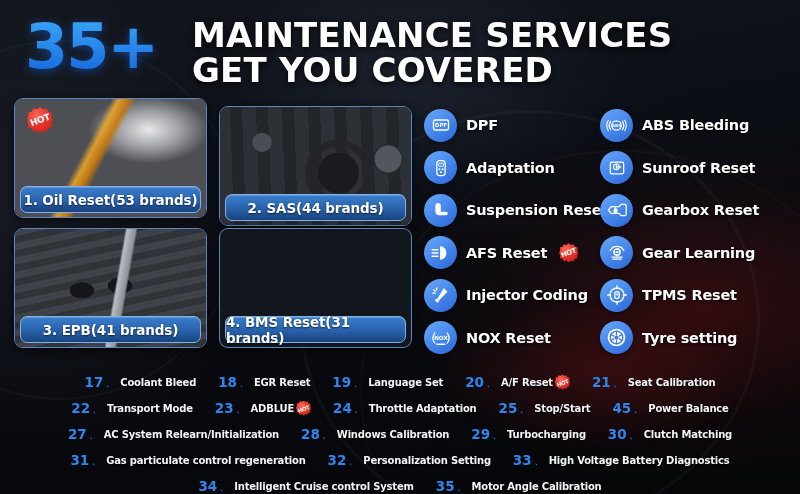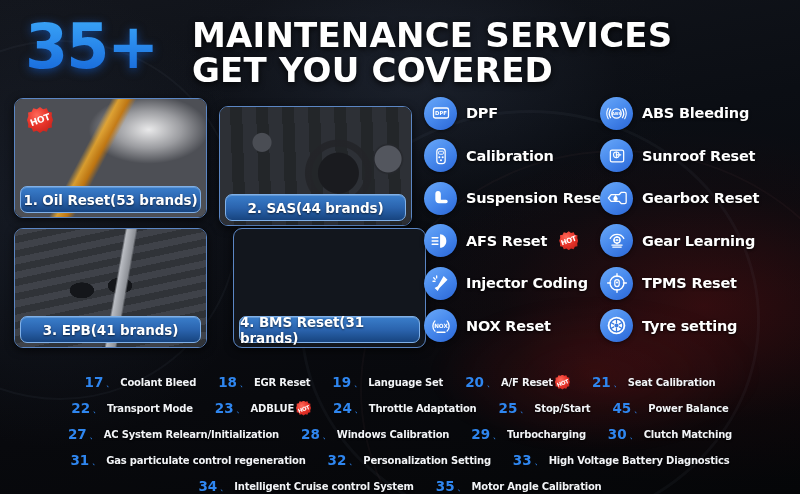--- a/index.html
+++ b/index.html
@@ -69,21 +69,21 @@
     position: absolute; width: 193px; height: 120px;
     border: 1.5px solid #5b86c4;
     border-radius: 9px;
     background: #12161d;
     overflow: hidden;
     box-shadow: 0 2px 8px rgba(0,0,0,0.7);
   }
   .card.c1 { left: 0;   top: 0; }
   .card.c2 { left: 205px; top: 0; margin-top: 8px; }
   .card.c3 { left: 0;   top: 130px; }
-  .card.c4 { left: 205px; top: 130px; margin-left: 14px; }
+  .card.c4 { left: 205px; top: 130px; }
   .card-photo {
     position: absolute; left: 0; top: 0; right: 0; bottom: 0;
     filter: saturate(0.25);
   }
   
   .ph-oil {
     background:
       linear-gradient(118deg, rgba(255,255,255,0) 38%, rgba(240,170,40,0.85) 41%, rgba(200,120,10,0.9) 45%, rgba(255,255,255,0) 48%),
       radial-gradient(ellipse 34px 14px at 52% 86%, #241a08 0%, #120d04 60%, rgba(0,0,0,0) 70%),
       radial-gradient(ellipse 60px 34px at 70% 26%, #e9e9ea 0%, #9b9ca0 55%, #4d4f55 100%),
@@ -152,21 +152,21 @@
   }
   .hot.hot-card { position: absolute; left: 12px; top: 8px; width: 26px; height: 26px; z-index: 4; }
   .hot.hot-card::after { font-size: 9px; }
   .hot.hot-inline { width: 19px; height: 19px; margin-left: 3px; }
   .hot.hot-inline::after { font-size: 7px; }
   .hot.hot-small { width: 15px; height: 15px; margin-left: 2px; }
   .hot.hot-small::after { font-size: 5.5px; }
 
   
   .icon-grid {
-    position: absolute; left: 424px; top: 92px;
+    position: absolute; left: 424px; top: 104px;
     width: 372px; height: 255px;
     display: grid;
     grid-template-columns: 176px 196px;
     grid-auto-rows: 42.5px;
     align-items: center;
   }
   .icon-row { display: flex; align-items: center; gap: 9px; }
   .icon-circle {
     flex: 0 0 auto;
     width: 33px; height: 33px; border-radius: 50%;
@@ -281,21 +281,21 @@
     <div class="icon-row">
       <span class="icon-circle">
         <svg width="20" height="20" viewBox="0 0 24 24">
             <rect x="7" y="3" width="10" height="18" rx="3.4" fill="none" stroke="#fff" stroke-width="1.5"></rect>
             <rect x="9.1" y="6.3" width="5.8" height="3.6" rx="1" fill="none" stroke="#fff" stroke-width="1.1"></rect>
             <circle cx="10" cy="13.4" r="1.25" fill="#fff"></circle>
             <circle cx="14" cy="13.4" r="1.25" fill="#fff"></circle>
             <circle cx="12" cy="17.1" r="1.25" fill="#fff"></circle>
           </svg>
       </span>
-      <span class="icon-label">Calibration</span>
+      <span class="icon-label">Adaptation</span>
     </div>
     <div class="icon-row">
       <span class="icon-circle">
         <svg width="20" height="20" viewBox="0 0 24 24">
             <rect x="4" y="5" width="16" height="14" rx="2" fill="none" stroke="#fff" stroke-width="1.5"></rect>
             <circle cx="11.2" cy="10.6" r="3.4" fill="none" stroke="#fff" stroke-width="1.3"></circle>
             <path d="M11.2 7.2v6.8M11.2 10.6h5.4" stroke="#fff" stroke-width="1.3" stroke-linecap="round"></path>
           </svg>
       </span>
       <span class="icon-label">Sunroof Reset</span>

